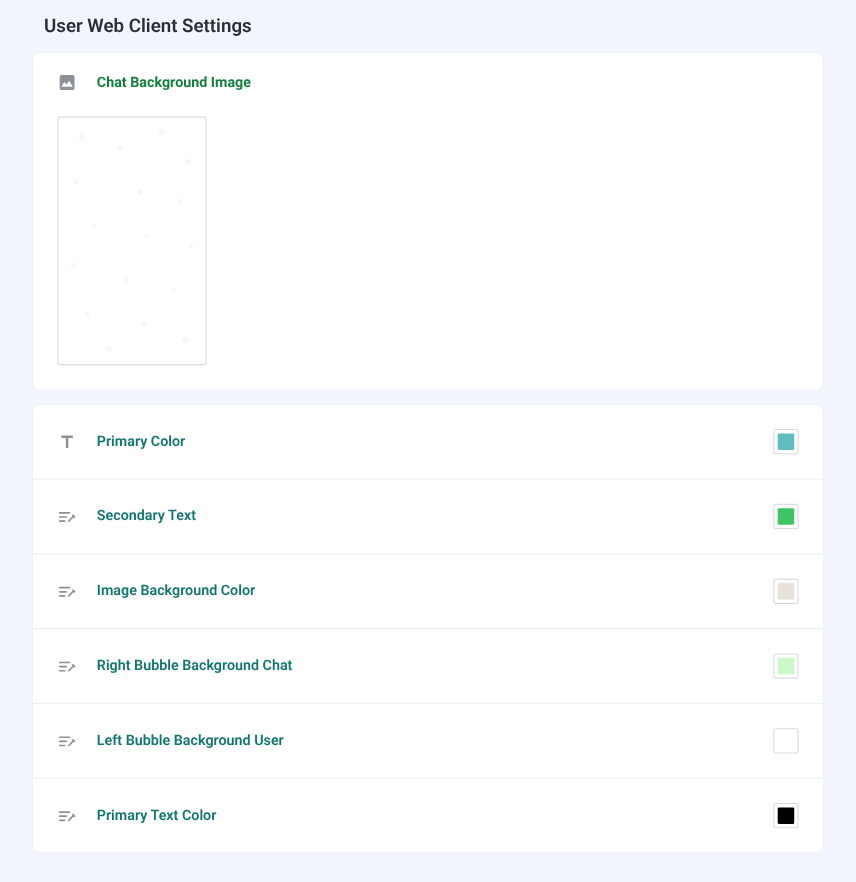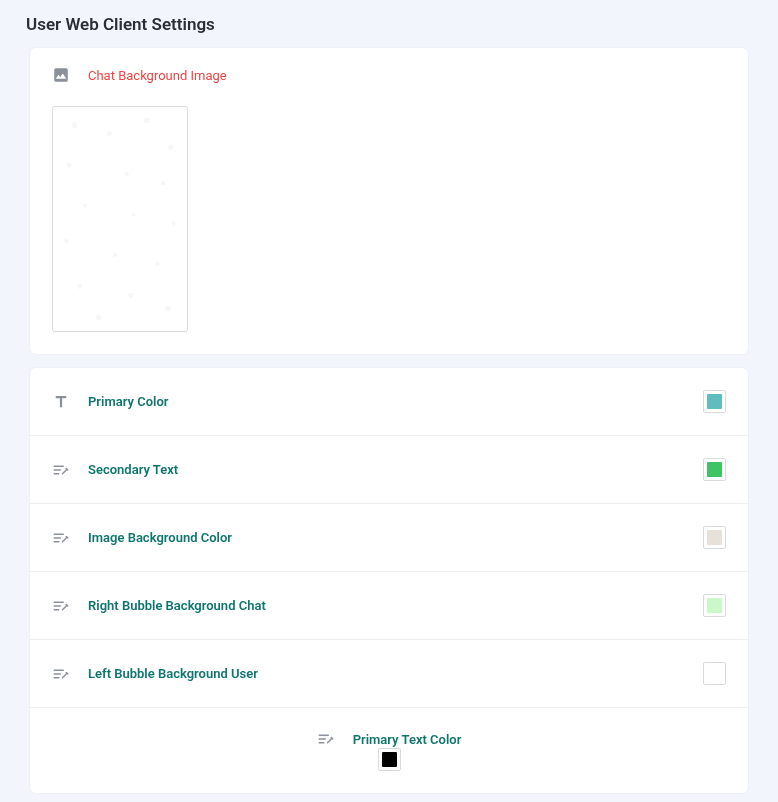--- a/index.html
+++ b/index.html
@@ -11,21 +11,21 @@
       font-family: -apple-system, BlinkMacSystemFont, "Segoe UI", Roboto, Helvetica, Arial, sans-serif;
       background: #f2f5fb;
       width: 778px;
       height: 802px;
       overflow: hidden;
     }
     .page-title {
       font-size: 17px;
       font-weight: 600;
       color: #2b2e33;
-      padding: 14px 30px 14px 26px;
+      padding: 14px 30px 14px 40px;
     }
     .card {
       background: #ffffff;
       border-radius: 6px;
       margin: 0 30px 14px 30px;
       box-shadow: 0 0 0 1px rgba(0,0,0,0.02);
     }
     .card-header {
       display: flex;
       align-items: center;
@@ -35,22 +35,22 @@
       width: 18px;
       height: 18px;
       color: #8b9199;
       display: flex;
       align-items: center;
       justify-content: center;
       flex-shrink: 0;
     }
     .card-header .label {
       font-size: 13px;
-      font-weight: 400;
-      color: #ef4444;
+      font-weight: 700;
+      color: #15803d;
       margin-left: 18px;
     }
     .thumbnail-container {
       padding: 8px 22px 22px 22px;
     }
     .thumbnail {
       width: 136px;
       height: 226px;
       border: 1px solid #dcdcdc;
       border-radius: 3px;
@@ -76,21 +76,20 @@
     }
     .color-row {
       display: flex;
       align-items: center;
       justify-content: space-between;
       padding: 22px 22px;
       border-bottom: 1px solid #eceff2;
     }
     .color-row:last-child {
       border-bottom: none;
-      flex-direction: column;
     }
     .row-left {
       display: flex;
       align-items: center;
     }
     .row-left .icon {
       width: 18px;
       height: 18px;
       color: #8b9199;
       display: flex;

